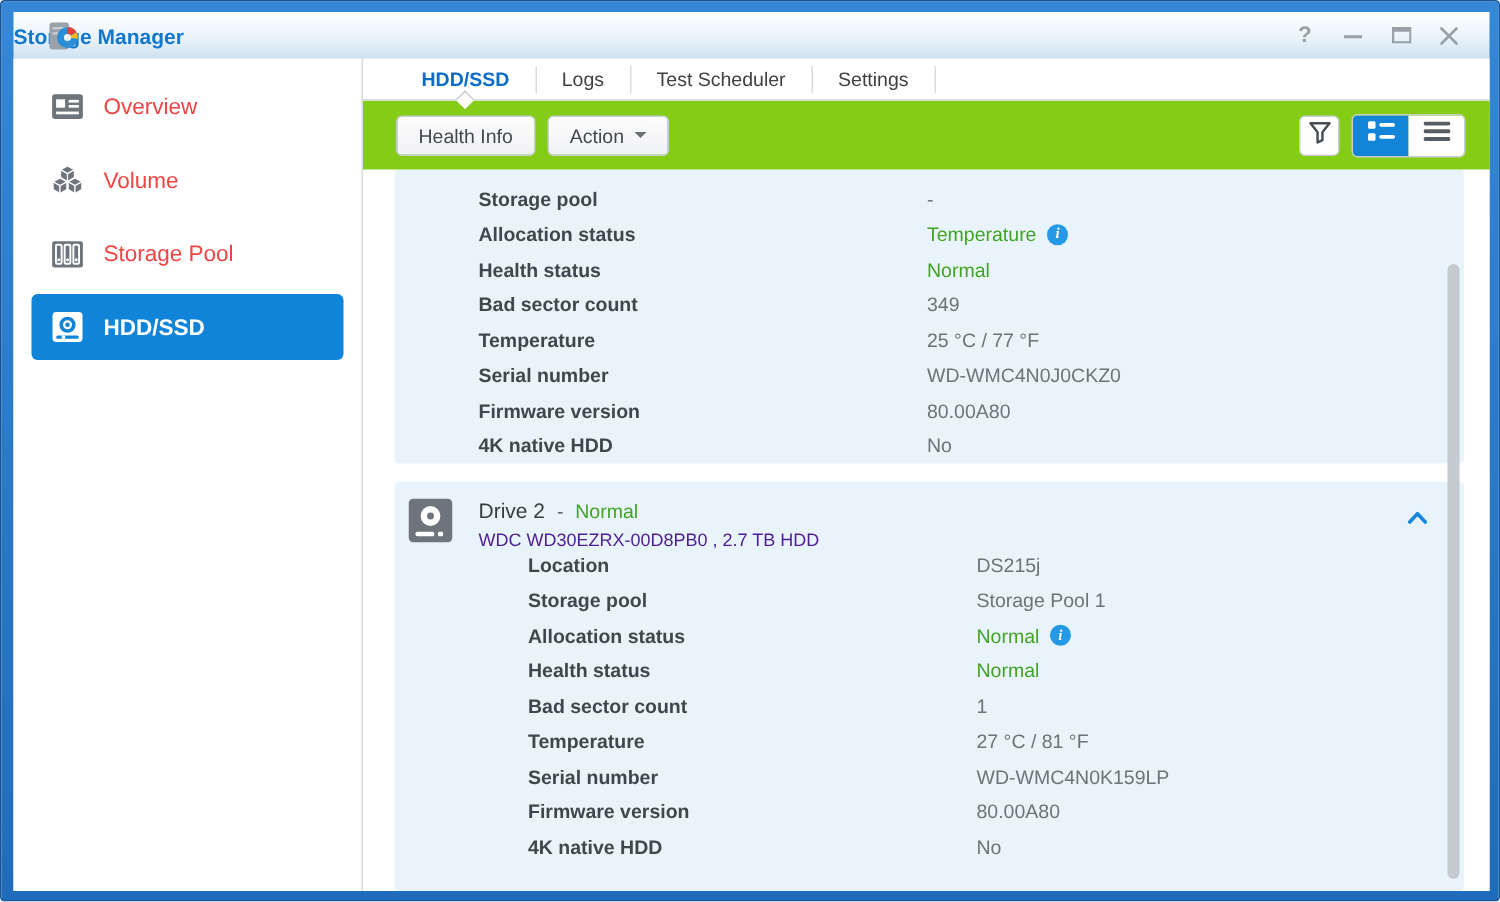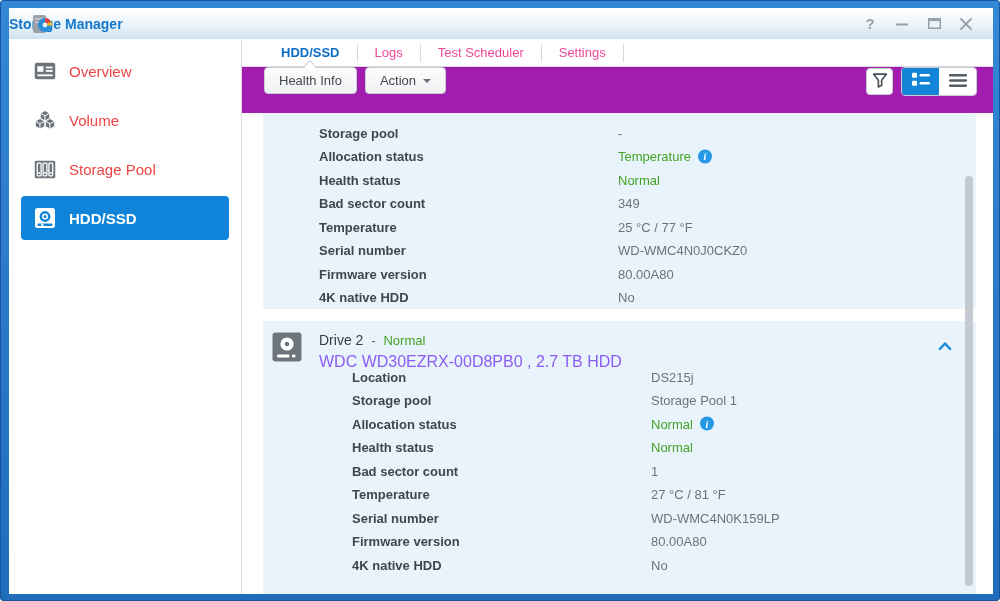--- a/index.html
+++ b/index.html
@@ -31,30 +31,30 @@
   .side-item .side-label { margin-left:12px; }
   .side-item.selected { background:#0f84d8; color:#fff; font-weight:bold; }
   .v-divider { width:1px; background:#d8dcdf; }
 
   
   .main { position:relative; width:751px; display:flex; flex-direction:column; }
 
   
   .tabbar { position:relative; z-index:2; height:28px; display:flex; align-items:center; padding-left:22px;
     border-bottom:1px solid #d5d9dd; background:#fff; }
-  .tab { position:relative; padding:0 17px; font-size:13px; color:#ec4899; height:100%;
+  .tab { position:relative; padding:0 17px; font-size:13px; color:#404040; height:100%;
     display:flex; align-items:center; cursor:pointer; }
   .tab.active { color:#0b6dc6; font-weight:bold; }
   .tab.active::after { content:''; position:absolute; left:50%; bottom:-5px; width:8px; height:8px;
     background:#fff; border-left:1px solid #c9ced3; border-top:1px solid #c9ced3;
     transform:translateX(-50%) rotate(45deg); }
   .tab-sep { width:1px; height:18px; background:#d8dcdf; }
 
   
-  .toolbar { position:relative; z-index:1; height:46px; display:flex; align-items:flex-start; padding:0 16px 0 22px; background:#a21caf; }
+  .toolbar { position:relative; z-index:1; height:46px; display:flex; align-items:center; padding:0 16px 0 22px; background:#84cc16; }
   .tbtn { height:27px; padding:0 14px; background:linear-gradient(180deg,#fcfcfd,#f1f2f4);
     border:1px solid #c9ced3; border-radius:4px; font-size:13px; color:#43484e;
     display:flex; align-items:center; margin-right:8px; cursor:pointer; font-family:inherit; }
   .caret-down { width:0; height:0; border-left:4px solid transparent; border-right:4px solid transparent;
     border-top:4px solid #6a7076; margin-left:7px; }
   .toolbar-right { margin-left:auto; display:flex; align-items:center; }
   .icon-btn { width:27px; height:27px; background:#fff; border:1px solid #c9ced3; border-radius:4px;
     display:flex; align-items:center; justify-content:center; cursor:pointer; }
   .view-group { display:flex; margin-left:8px; border:1px solid #c9ced3; border-radius:4px; overflow:hidden; }
   .vbtn { width:37px; height:27px; display:flex; align-items:center; justify-content:center; background:#fff; cursor:pointer; }
@@ -79,21 +79,21 @@
     font-size:10px; font-weight:bold; font-style:italic; font-family:"Liberation Serif", serif;
     display:flex; align-items:center; justify-content:center; margin-left:7px; cursor:pointer; }
 
   .drive-header { position:absolute; top:10px; left:8px; right:12px; display:flex; }
   .drive-ic { flex:0 0 auto; }
   .drive-head-text { margin-left:16px; }
   .drive-title-line { font-size:14px; color:#363c43; line-height:18px; }
   .drive-title { font-weight:normal; }
   .drive-sep { color:#5a6067; font-size:13px; margin:0 4px; }
   .drive-status { color:#43a324; font-size:13px; }
-  .drive-model { font-size:16px; color:#8b5cf6; margin-top:3px; }
+  .drive-model { font-size:12px; color:#4c1d95; margin-top:3px; }
   .collapse-btn { position:absolute; right:24px; top:16px; cursor:pointer; }
 
   .scroll-thumb { position:absolute; left:723px; top:63px; width:8px; height:410px;
     background:#c4cad0; border-radius:4px; cursor:pointer; }
 </style>
 </head>
 <body>
 
 <div class="window">
 

